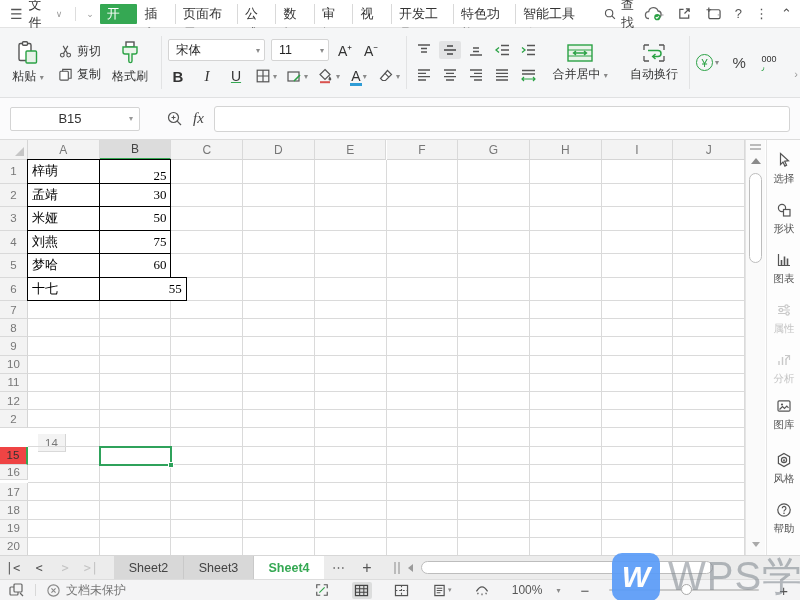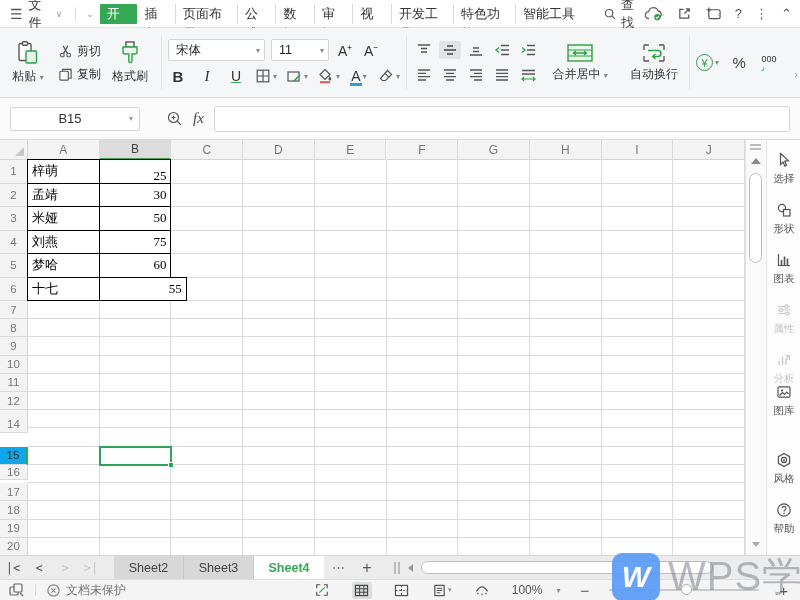--- a/index.html
+++ b/index.html
@@ -67,21 +67,21 @@
   
   #sheet { position:absolute; left:0; top:140px; width:745px; height:415px; background:#fff; }
   #corner { position:absolute; left:0; top:0; width:28px; height:20px; background:#f3f3f3;
             border-right:1px solid #d5d5d5; border-bottom:1px solid #d5d5d5; }
   #corner::after { content:""; position:absolute; right:3px; bottom:3px; border-left:9px solid transparent; border-bottom:9px solid #c6c6c6; }
   .colhead { position:absolute; top:0; height:20px; background:#f3f3f3; border-right:1px solid #d9d9d9;
              border-bottom:1px solid #d5d5d5; color:#777; font-size:12px; display:flex; align-items:center; justify-content:center; }
   .colhead.active { background:#dcdcdc; border-bottom:2px solid var(--green); color:#444; }
   .rowhead { position:absolute; left:0; width:28px; background:#f3f3f3; border-right:1px solid #d5d5d5;
              border-bottom:1px solid #d9d9d9; color:#777; font-size:11.5px; display:flex; align-items:center; justify-content:center; }
-  .rowhead.active { background:#0ea5e9; border-right:2px solid var(--green); color:#333; }
+  .rowhead.active { background:#ef4444; border-right:2px solid var(--green); color:#333; }
   .gridline-h { position:absolute; left:28px; right:0; height:1px; background:#dadada; }
   .gridline-v { position:absolute; top:20px; bottom:0; width:1px; background:#dadada; }
   .datacell { position:absolute; background:#fff; border:1px solid #000; font-family:"Liberation Serif","DejaVu Serif",serif;
               font-size:13px; color:#000; display:flex; align-items:center; padding:0 4px; }
   .datacell.num { justify-content:flex-end; }
   #selcell { position:absolute; border:2px solid var(--selgreen); }
   #selcell .handle { position:absolute; right:-4px; bottom:-4px; width:6px; height:6px; background:var(--selgreen); border:1px solid #fff; }
 
   
   #chartbox { position:absolute; left:205px; top:213px; width:485px; height:292px; background:#fff;
@@ -447,21 +447,21 @@
         <div class="rowhead" style="top: 90.5px; height: 23.5px;">4</div>
         <div class="rowhead" style="top: 114px; height: 23.5px;">5</div>
         <div class="rowhead" style="top: 137.5px; height: 23.5px;">6</div>
         <div class="rowhead" style="top: 161px; height: 18.21px;">7</div>
         <div class="rowhead" style="top: 179.21px; height: 18.21px;">8</div>
         <div class="rowhead" style="top: 197.42px; height: 18.21px;">9</div>
         <div class="rowhead" style="top: 215.63px; height: 18.21px;">10</div>
         <div class="rowhead" style="top: 233.84px; height: 18.21px;">11</div>
         <div class="rowhead" style="top: 252.05px; height: 18.21px;">12</div>
         <div class="rowhead" style="top: 270.26px; height: 18.21px;">2</div>
-        <div class="rowhead" style="top: 275px; height: 18.21px;">14</div>
+        <div class="rowhead" style="top: 294px; height: 18.21px; margin-left: 38px;">14</div>
         <div class="rowhead active" style="top: 306.68px; height: 18.21px;">15</div>
         <div class="rowhead" style="top: 324.89px; height: 15px;">16</div>
         <div class="rowhead" style="top: 343.1px; height: 18.21px;">17</div>
         <div class="rowhead" style="top: 361.31px; height: 18.21px;">18</div>
         <div class="rowhead" style="top: 379.52px; height: 18.21px;">19</div>
         <div class="rowhead" style="top: 397.73px; height: 18.21px;">20</div>
       </div>
     <div id="gridlines">
         <div class="gridline-h" style="top: 42.5px;"></div>
         <div class="gridline-h" style="top: 66px;"></div>
@@ -561,21 +561,21 @@
       </div>
       <div class="sb-item disabled" style="top: 212px;">
         <span class="ic">
           <svg width="16" height="16" viewBox="0 0 16 16">
             <path d="M3 13V9M6.5 13V5M10 13V7" stroke="#c9c9c9" stroke-width="1.4"></path>
             <path d="M9 3.5h4.5V8M13.3 3.7L9.5 7.5" fill="none" stroke="#c9c9c9" stroke-width="1.2"></path>
           </svg>
         </span>
         <span class="sb-lbl">分析</span>
       </div>
-      <div class="sb-item" style="top: 244px;">
+      <div class="sb-item" style="top: 258px;">
         <span class="ic">
           <svg width="16" height="16" viewBox="0 0 16 16">
             <rect x="2" y="2.8" width="12" height="10.4" rx="1.2" fill="none" stroke="#555" stroke-width="1.2"></rect>
             <circle cx="6" cy="6.5" r="1.1" fill="#555"></circle>
             <path d="M3.5 11.5l3-3 2 2 2.3-2.3 1.7 1.7" fill="none" stroke="#555" stroke-width="1.2"></path>
           </svg>
         </span>
         <span class="sb-lbl">图库</span>
       </div>
       <div class="sb-item" style="top: 312px;">

